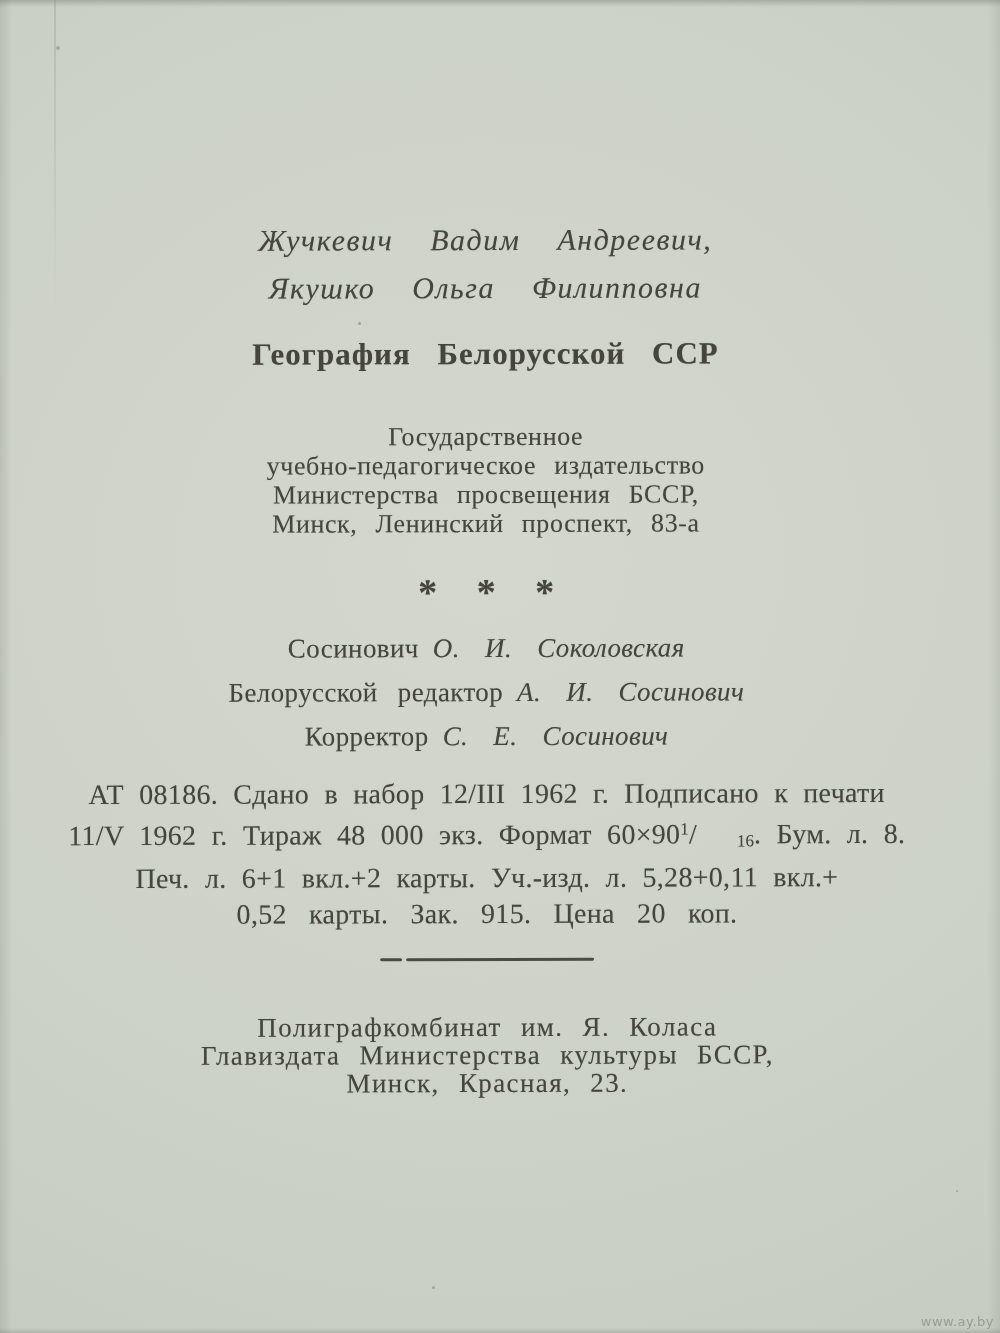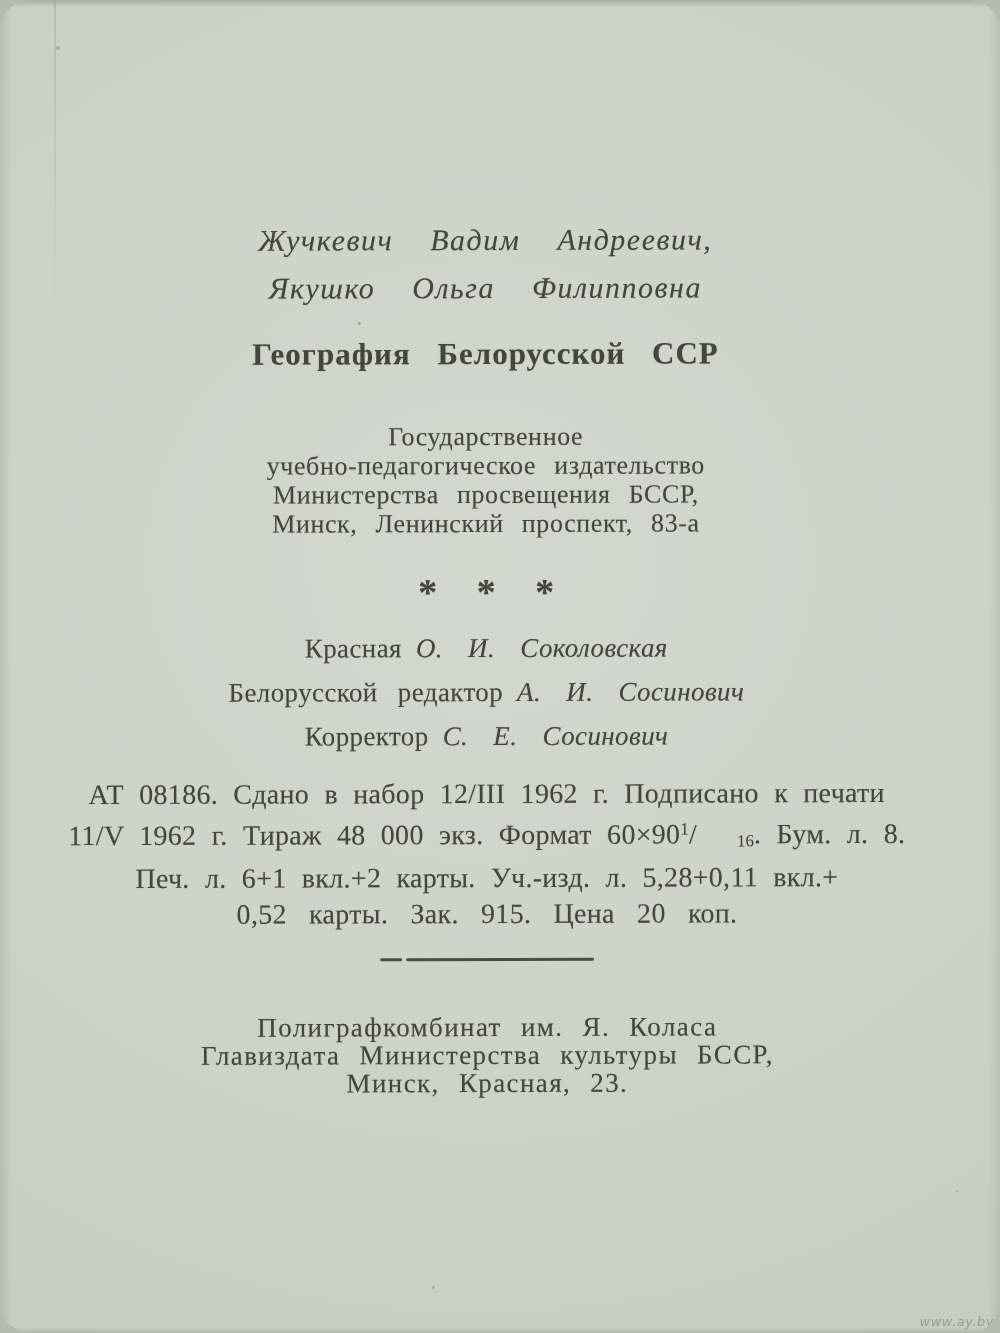--- a/index.html
+++ b/index.html
@@ -8,21 +8,20 @@
     background: #b6bbae;
   }
   .photo {
     position: relative; width: 1000px; height: 1333px; overflow: hidden;
     background:
       radial-gradient(ellipse 140% 95% at 48% 42%,
         rgba(211,215,205,1) 0%, rgba(205,210,199,1) 45%,
         rgba(198,204,192,1) 72%, rgba(186,192,179,1) 92%, rgba(175,181,167,1) 100%);
     font-family: "Liberation Serif", "DejaVu Serif", serif;
     color: #45443d;
-    border-radius: 31px;
   }
   
   .photo::before {
     content: ""; position: absolute; inset: 0; pointer-events: none;
     background:
       linear-gradient(180deg, rgba(85,90,78,.30) 0px, rgba(85,90,78,0) 7px),
       linear-gradient(0deg,   rgba(85,90,78,.22) 0px, rgba(85,90,78,0) 5px),
       linear-gradient(90deg,  rgba(110,116,100,.20) 0px, rgba(110,116,100,0) 12px),
       linear-gradient(270deg, rgba(110,116,100,.16) 0px, rgba(110,116,100,0) 12px);
   }
@@ -71,21 +70,20 @@
   .printer {
     margin-top: 52px; font-size: 27px; line-height: 28px;
     word-spacing: 11px; letter-spacing: 1.4px;
   }
 
   .watermark {
     position: absolute; right: 6px; bottom: 4px;
     font-family: "DejaVu Sans", "Liberation Sans", sans-serif;
     font-size: 13px; color: #8f968a; opacity: .85; letter-spacing: .5px;
     text-shadow: none;
-    font-style: italic;
   }
 </style>
 </head>
 <body>
 
 <div class="photo">
   <div class="crease"></div>
 
   <div class="content">
 
@@ -100,21 +98,21 @@
       <div>Государственное</div>
       <div>учебно-педагогическое издательство</div>
       <div>Министерства просвещения БССР,</div>
       <div>Минск, Ленинский проспект, 83-а</div>
     </div>
 
     <div class="stars">* * *</div>
 
     <div class="credits">
       <div class="credit">
-        <span>Красная</span><span class="name">О. И. Соколовская</span>
+        <span>Сосинович</span><span class="name">О. И. Соколовская</span>
       </div>
       <div class="credit">
         <span>Белорусской редактор</span><span class="name">А. И. Сосинович</span>
       </div>
       <div class="credit">
         <span>Корректор</span><span class="name">С. Е. Сосинович</span>
       </div>
     </div>
 
     <div class="imprint">

